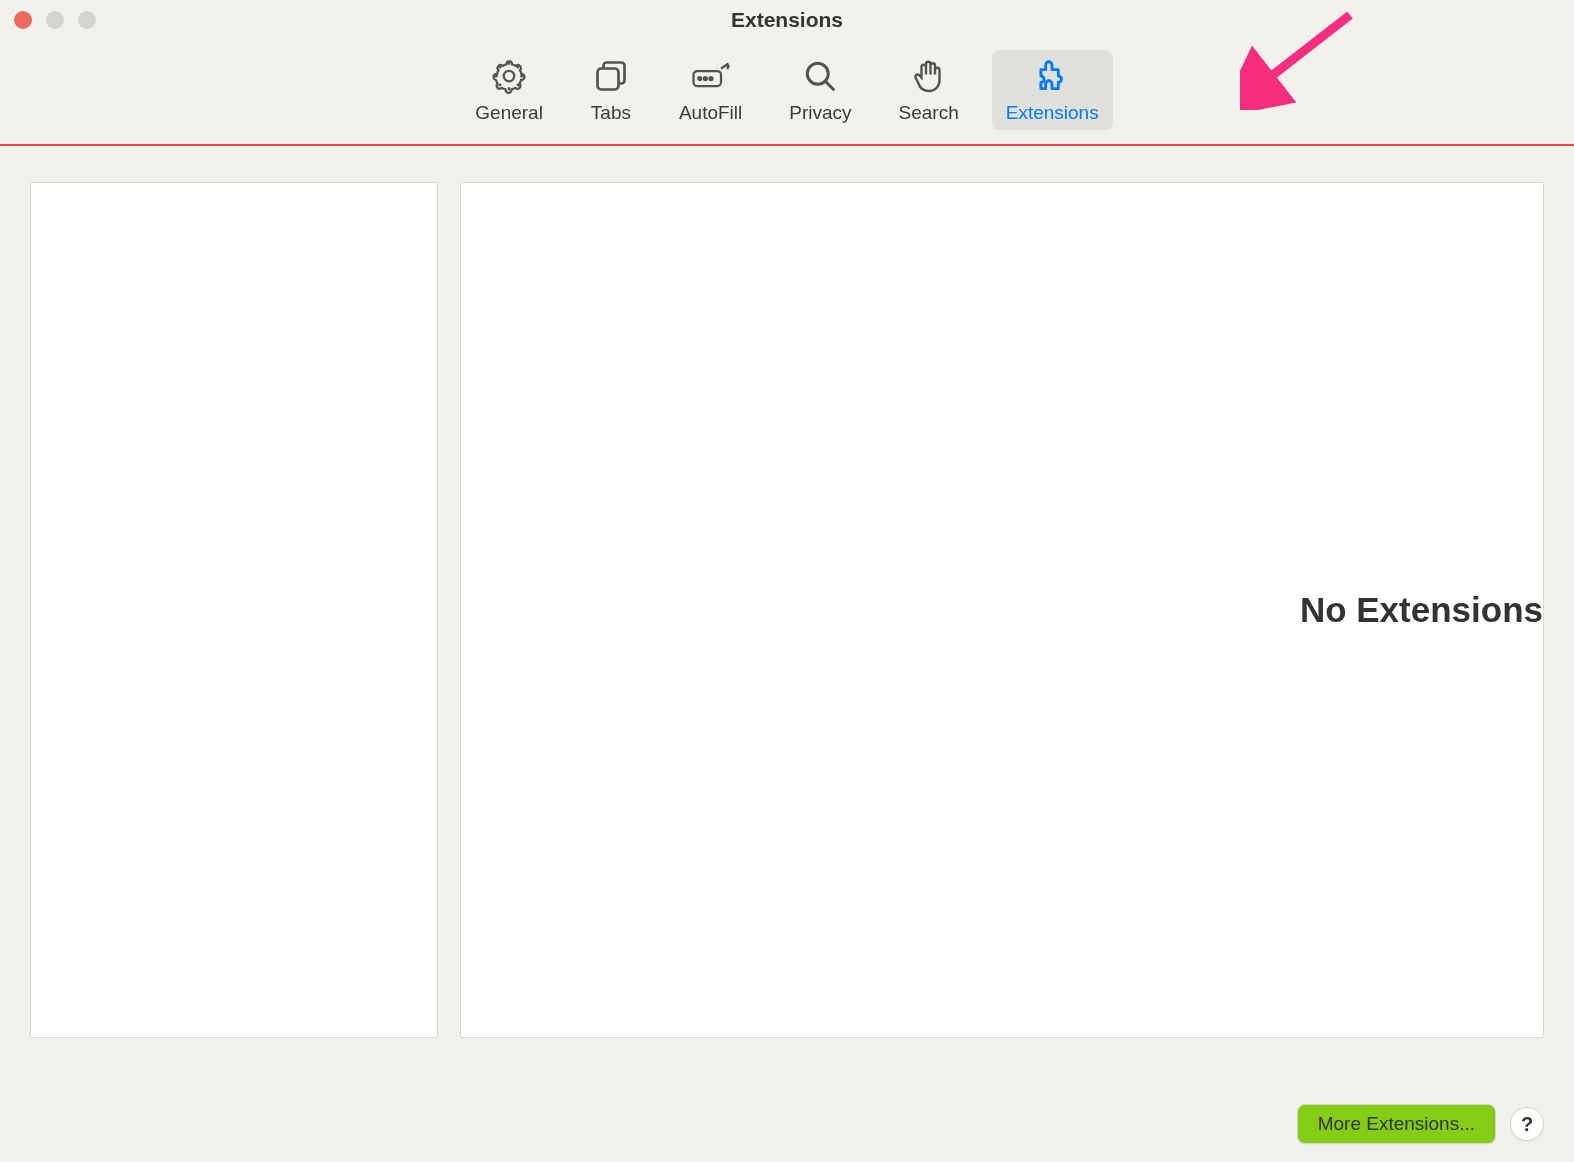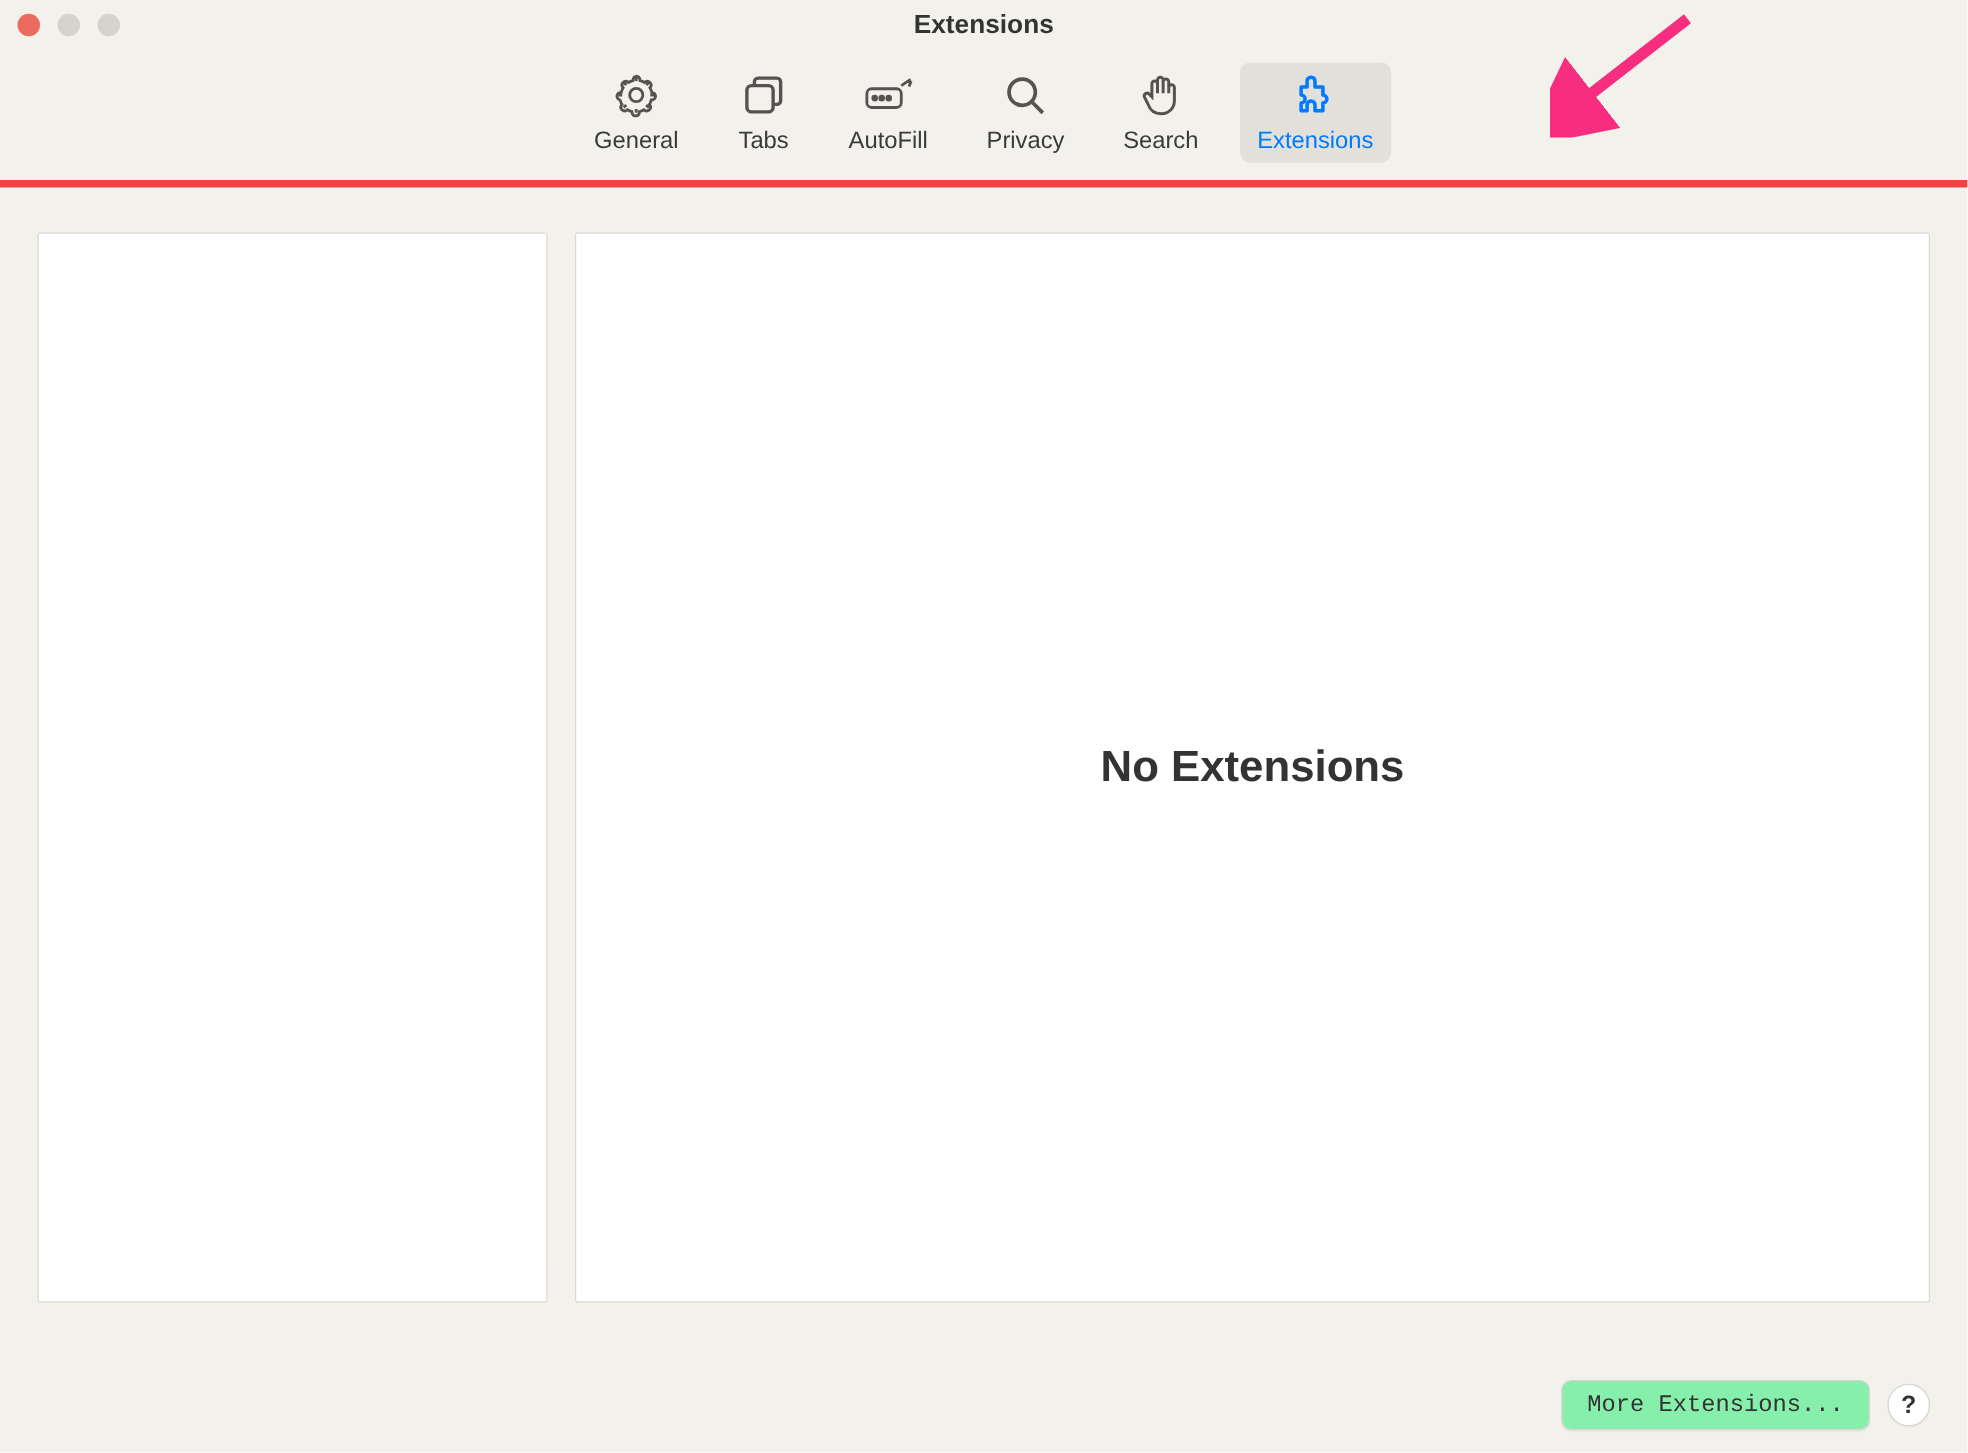--- a/index.html
+++ b/index.html
@@ -41,21 +41,21 @@
       transform: translateX(-50%);
       font-size: 21px;
       font-weight: 700;
       color: #333;
     }
     .toolbar {
       display: flex;
       justify-content: center;
       gap: 19px;
       padding: 10px 0 14px 0;
-      border-bottom: 6px solid #ef4444;
+      border-bottom: 2px solid #ef4444;
     }
     .toolbar-item {
       display: flex;
       flex-direction: column;
       align-items: center;
       gap: 6px;
       padding: 6px 14px;
       border-radius: 8px;
       cursor: pointer;
       min-width: 70px;
@@ -93,45 +93,44 @@
       border: 1px solid #dcdad4;
       border-radius: 2px;
     }
     .main-panel {
       flex: 1;
       background: #fff;
       border: 1px solid #dcdad4;
       border-radius: 2px;
       display: flex;
       align-items: center;
-      justify-content: center;
+      justify-content: flex-end;
     }
     .empty-message {
       font-size: 35px;
       font-weight: 700;
       color: #333;
     }
     .footer {
       position: absolute;
       bottom: 18px;
       right: 30px;
       display: flex;
       gap: 14px;
       align-items: center;
     }
     .more-button {
-      background: #86efac;
+      background: #84cc16;
       border: 1px solid #d6d4ce;
       border-radius: 8px;
       padding: 8px 20px;
       font-size: 19px;
       color: #333;
       cursor: pointer;
       box-shadow: 0 1px 1px rgba(0,0,0,0.05);
-      font-family: Liberation Mono, monospace;
     }
     .help-button {
       width: 34px;
       height: 34px;
       background: #fff;
       border: 1px solid #d6d4ce;
       border-radius: 50%;
       font-size: 20px;
       font-weight: 600;
       color: #333;

